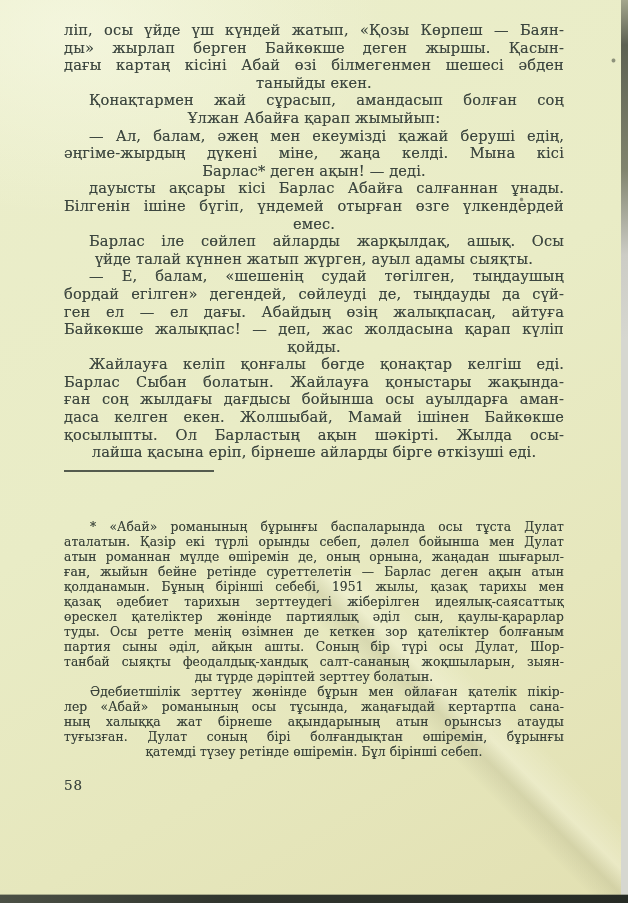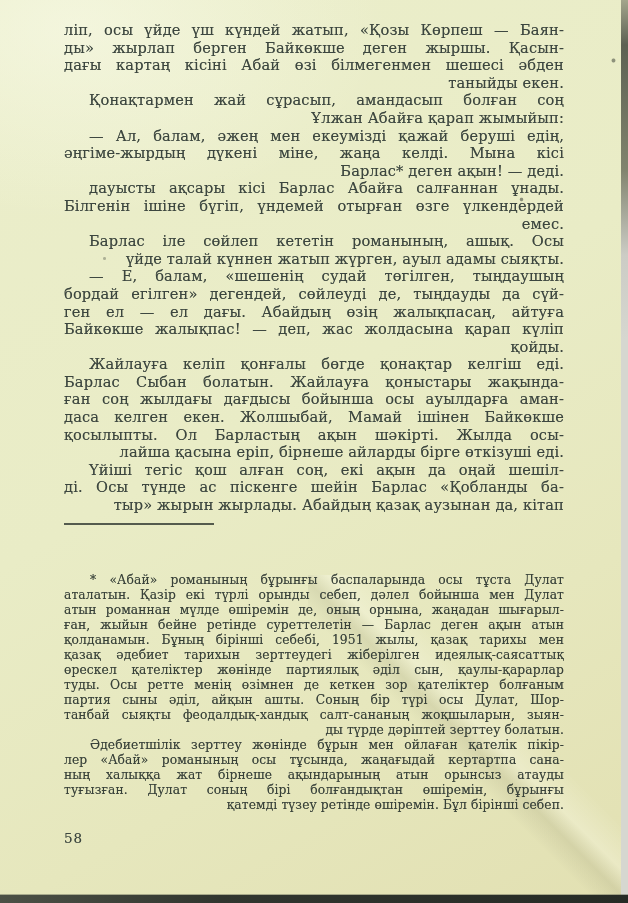--- a/index.html
+++ b/index.html
@@ -39,21 +39,21 @@
     text-shadow:0 0 0.4px rgba(60,70,62,0.55);
   }
   .body-text{font-size:14.6px;letter-spacing:0.15px;}
   .body-text .line{height:17.6px;}
   .para{margin:0;}
   .para.indent .line:first-child{text-indent:25px;}
   .line{
     text-align:justify;overflow:hidden;white-space:normal;
   }
   .line:not(.last)::after{content:"";display:inline-block;width:100%;height:0;}
-  .line.last{text-align:right;}
+  .line.last{text-align:center;}
   .fn-rule{
     width:150px;height:0;border-top:2px solid rgba(58,66,56,0.85);
     margin:9px 0 7px 0;
   }
   .footnote{font-size:12.3px;color:var(--footnote-ink,#39423a);letter-spacing:0.1px;margin-top:48px;}
   .footnote .line{height:15px;}
   .footnote .para .line:first-child{text-indent:26px;}
   .page-number{
     margin-top:17px;font-size:13.5px;letter-spacing:1px;color:var(--ink,#3c463f);
   }
@@ -81,42 +81,37 @@
           <div class="line">— Ал, балам, әжең мен екеумізді қажай беруші едің,</div>
           <div class="line">әңгіме-жырдың дүкені міне, жаңа келді. Мына кісі</div>
           <div class="line last">Барлас* деген ақын! — деді.</div>
         </div>
         <div class="para indent">
           <div class="line">дауысты ақсары кісі Барлас Абайға салғаннан ұнады.</div>
           <div class="line">Білгенін ішіне бүгіп, үндемей отырған өзге үлкендердей</div>
           <div class="line last">емес.</div>
         </div>
         <div class="para indent">
-          <div class="line">Барлас іле сөйлеп кететін романының, ашық. Осы</div>
+          <div class="line">Барлас іле сөйлеп айларды жарқылдақ, ашық. Осы</div>
           <div class="line last">үйде талай күннен жатып жүрген, ауыл адамы сыяқты.</div>
         </div>
         <div class="para indent">
           <div class="line">— Е, балам, «шешенің судай төгілген, тыңдаушың</div>
           <div class="line">бордай егілген» дегендей, сөйлеуді де, тыңдауды да сүй-</div>
           <div class="line">ген ел — ел дағы. Абайдың өзің жалықпасаң, айтуға</div>
           <div class="line">Байкөкше жалықпас! — деп, жас жолдасына қарап күліп</div>
           <div class="line last">қойды.</div>
         </div>
         <div class="para indent">
           <div class="line">Жайлауға келіп қонғалы бөгде қонақтар келгіш еді.</div>
           <div class="line">Барлас Сыбан болатын. Жайлауға қоныстары жақында-</div>
           <div class="line">ған соң жылдағы дағдысы бойынша осы ауылдарға аман-</div>
           <div class="line">даса келген екен. Жолшыбай, Мамай ішінен Байкөкше</div>
           <div class="line">қосылыпты. Ол Барластың ақын шәкірті. Жылда осы-</div>
           <div class="line last">лайша қасына еріп, бірнеше айларды бірге өткізуші еді.</div>
-        </div>
-        <div class="para indent">
-          <div class="line">Үйіші тегіс қош алған соң, екі ақын да оңай шешіл-</div>
-          <div class="line">ді. Осы түнде ас піскенге шейін Барлас «Қобланды ба-</div>
-          <div class="line last">тыр» жырын жырлады. Абайдың қазақ аузынан да, кітап</div>
         </div>
       </div>
 
     <div class="fn-rule"></div>
 
     <div class="footnote">
         <div class="para indent">
           <div class="line">* «Абай» романының бұрынғы баспаларында осы тұста Дулат</div>
           <div class="line">аталатын. Қазір екі түрлі орынды себеп, дәлел бойынша мен Дулат</div>
           <div class="line">атын романнан мүлде өшіремін де, оның орнына, жаңадан шығарыл-</div>

